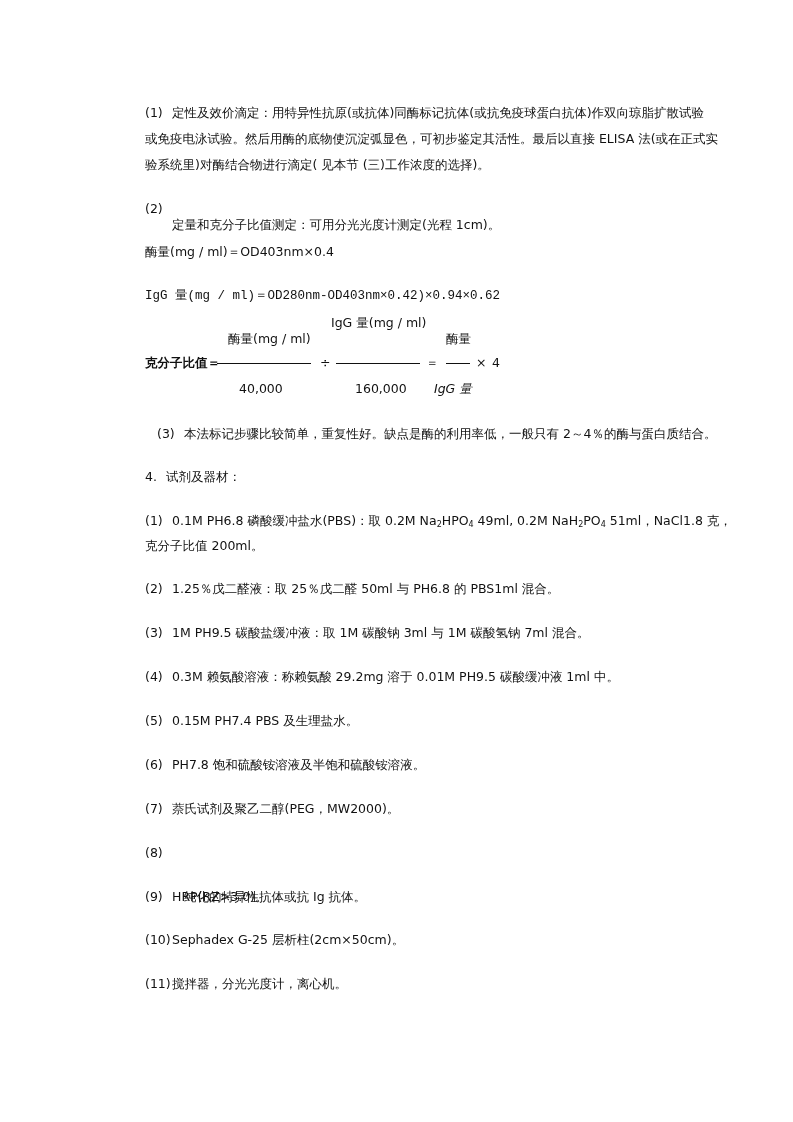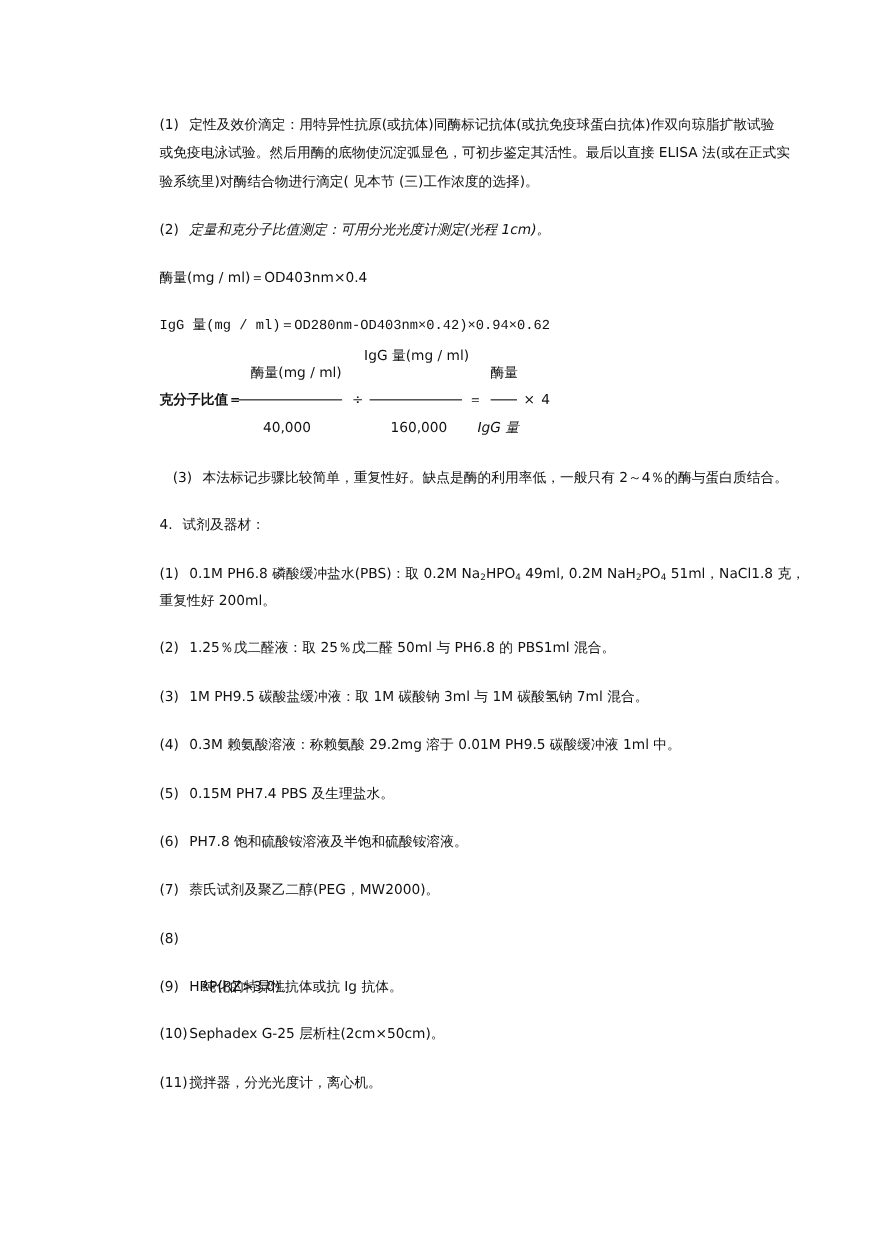--- a/index.html
+++ b/index.html
@@ -15,21 +15,21 @@
 </style>
 </head>
 <body>
 
 <div class="line" style="left:145px; top:105px;">(1)</div>
 <div class="line" style="left:172px; top:105px;">定性及效价滴定：用特异性抗原(或抗体)同酶标记抗体(或抗免疫球蛋白抗体)作双向琼脂扩散试验</div>
 <div class="line" style="left:145px; top:131px;">或免疫电泳试验。然后用酶的底物使沉淀弧显色，可初步鉴定其活性。最后以直接 ELISA 法(或在正式实</div>
 <div class="line" style="left:145px; top:157px;">验系统里)对酶结合物进行滴定( 见本节 (三)工作浓度的选择)。</div>
 
 <div class="line" style="left:145px; top:201px;">(2)</div>
-<div class="line" style="left:172px; top:201px;font-style:italic;">定量和克分子比值测定：可用分光光度计测定(光程 1cm)。</div>
+<div class="line" style="left:172px; top:217px;">定量和克分子比值测定：可用分光光度计测定(光程 1cm)。</div>
 
 <div class="line" style="left:145px; top:244px;">酶量(mg / ml)＝OD403nm×0.4</div>
 <div class="line" style="left:145px; top:288px;font-family:Liberation Mono, monospace;">IgG 量(mg / ml)＝OD280nm-OD403nm×0.42)×0.94×0.62</div>
 
 <div>
   <div class="op" style="left:145px; top:355px;font-weight:bold;">克分子比值＝</div>
   <div class="op" style="left:228px; top:331px;">酶量(mg / ml)</div>
   <div class="frac-line" style="left:217px; top:363px; width:94px;"></div>
   <div class="op" style="left:239px; top:381px;">40,000</div>
   <div class="op" style="left:320px; top:355px;">÷</div>
@@ -45,21 +45,21 @@
 </div>
 
 <div class="line" style="left:157px; top:426px;">(3)</div>
 <div class="line" style="left:184px; top:426px;">本法标记步骤比较简单，重复性好。缺点是酶的利用率低，一般只有 2～4％的酶与蛋白质结合。</div>
 
 <div class="line" style="left:145px; top:469px;">4.</div>
 <div class="line" style="left:166px; top:469px;">试剂及器材：</div>
 
 <div class="line" style="left:145px; top:513px;">(1)</div>
 <div class="line" style="left:172px; top:513px;"><span>0.1M  PH6.8 磷酸缓冲盐水(PBS)：取 0.2M  Na</span><sub>2</sub><span>HPO</span><sub>4</sub><span> 49ml,  0.2M  NaH</span><sub>2</sub><span>PO</span><sub>4</sub><span> 51ml，NaCl1.8 克，</span></div>
-<div class="line" style="left:145px; top:538px;">重复性好 200ml。</div>
+<div class="line" style="left:145px; top:538px;">克分子比值 200ml。</div>
 
 <div class="line" style="left:145px; top:581px;">(2)</div>
 <div class="line" style="left:172px; top:581px;">1.25％戊二醛液：取 25％戊二醛 50ml 与 PH6.8 的 PBS1ml 混合。</div>
 
 <div class="line" style="left:145px; top:625px;">(3)</div>
 <div class="line" style="left:172px; top:625px;">1M  PH9.5 碳酸盐缓冲液：取 1M 碳酸钠 3ml 与 1M 碳酸氢钠 7ml 混合。</div>
 
 <div class="line" style="left:145px; top:669px;">(4)</div>
 <div class="line" style="left:172px; top:669px;">0.3M 赖氨酸溶液：称赖氨酸 29.2mg 溶于 0.01M  PH9.5 碳酸缓冲液 1ml 中。</div>
 

